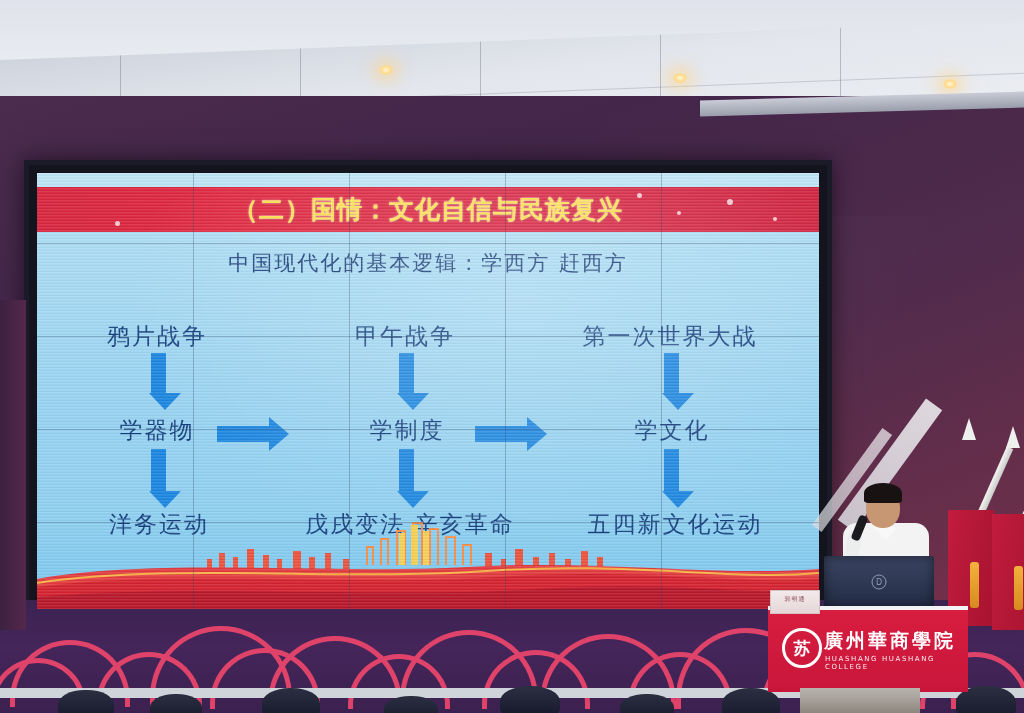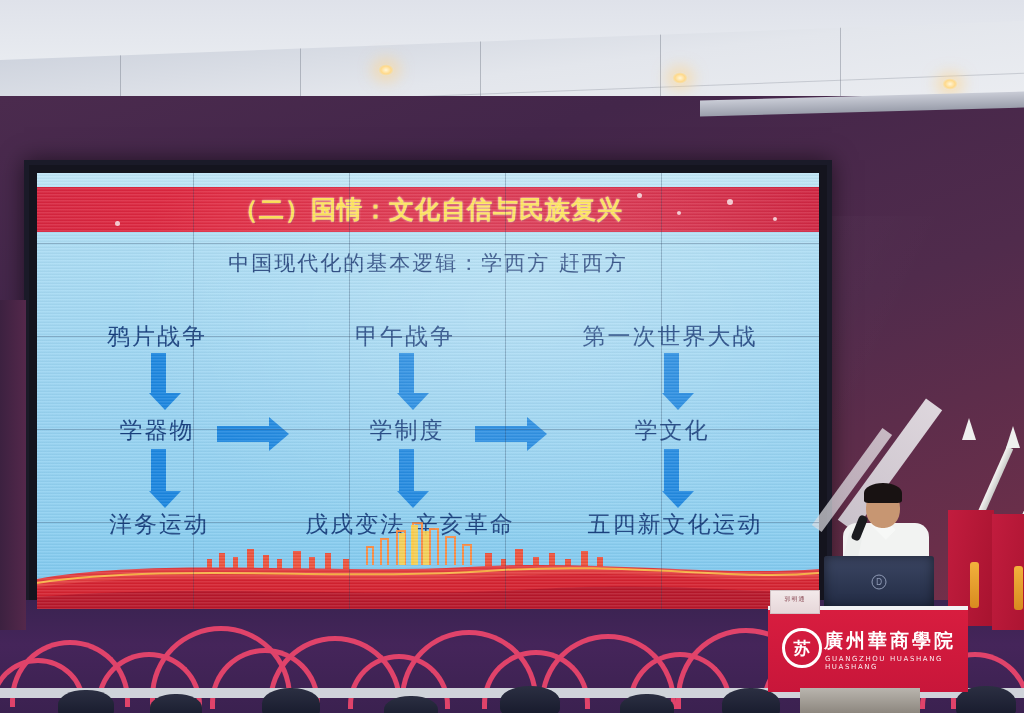--- a/index.html
+++ b/index.html
@@ -306,21 +306,21 @@
     <div class="cloud" style="left:920px;top:52px;width:100px;height:52px;"></div>
   </div>
   <div class="stage-lip"></div>
 
   <div class="placard">
     <div class="placard-txt">郭明通</div>
   </div>
   <div class="podium">
     <div class="podium-logo">苏</div>
     <div class="podium-cn">廣州華商學院</div>
-    <div class="podium-en">GUANGZHOU HUASHANG HUASHANG</div>
+    <div class="podium-en">HUASHANG HUASHANG COLLEGE</div>
   </div>
   <div class="podium-shelf"></div>
 
   <div class="audience-head" style="left:58px;top:690px;width:56px;height:30px;"></div>
   <div class="audience-head" style="left:150px;top:694px;width:52px;height:28px;"></div>
   <div class="audience-head" style="left:262px;top:688px;width:58px;height:32px;"></div>
   <div class="audience-head" style="left:384px;top:696px;width:54px;height:28px;"></div>
   <div class="audience-head" style="left:500px;top:686px;width:60px;height:32px;"></div>
   <div class="audience-head" style="left:620px;top:694px;width:54px;height:28px;"></div>
   <div class="audience-head" style="left:722px;top:688px;width:58px;height:32px;"></div>

